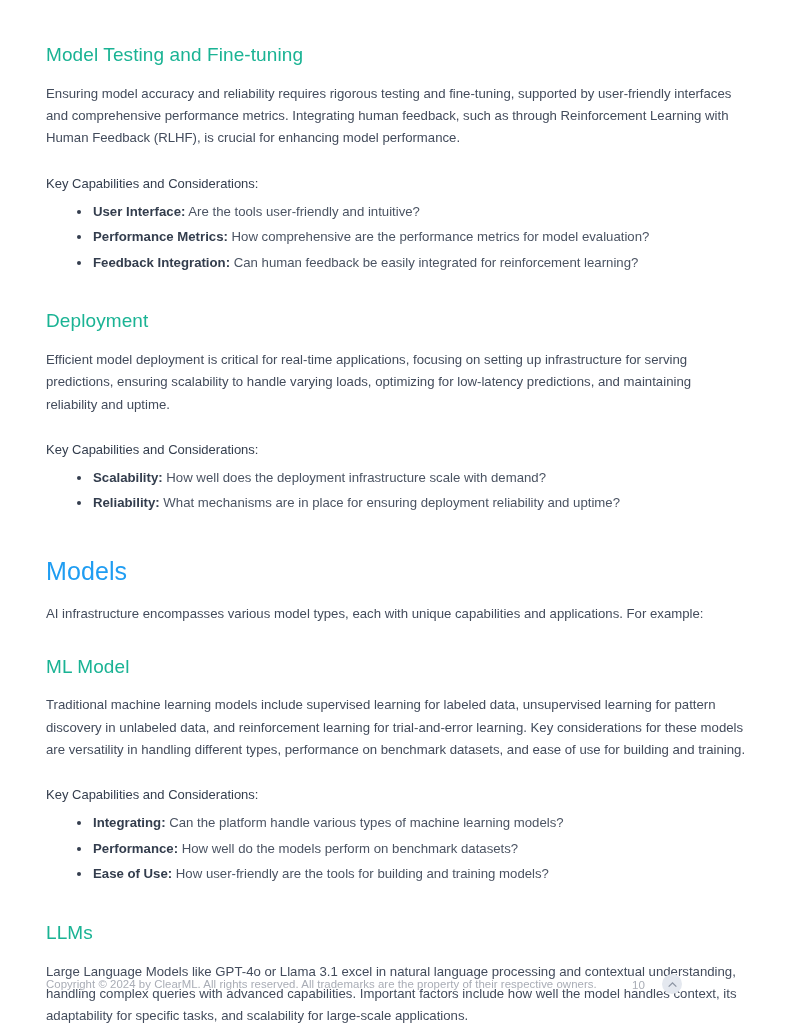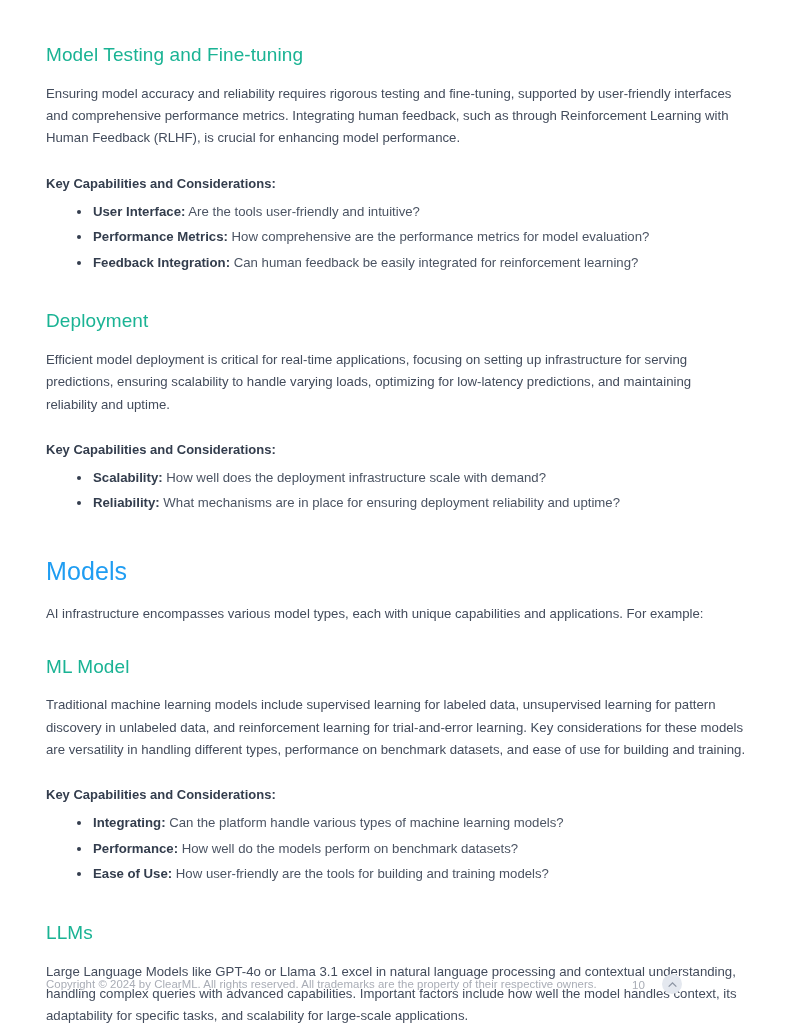--- a/index.html
+++ b/index.html
@@ -59,21 +59,21 @@
     color: #434c5c;
     line-height: 22.3px;
     margin: 0;
     padding: 0;
     text-align: left;
   }
 
   
   .kc-label {
     font-size: 13px;
-    font-weight: 700;
+    font-weight: 400;
     color: #333d4d;
     line-height: 20px;
     margin: 0;
     padding: 0;
   }
 
   
   ul.kc-list {
     list-style: none;
     margin: 0;

